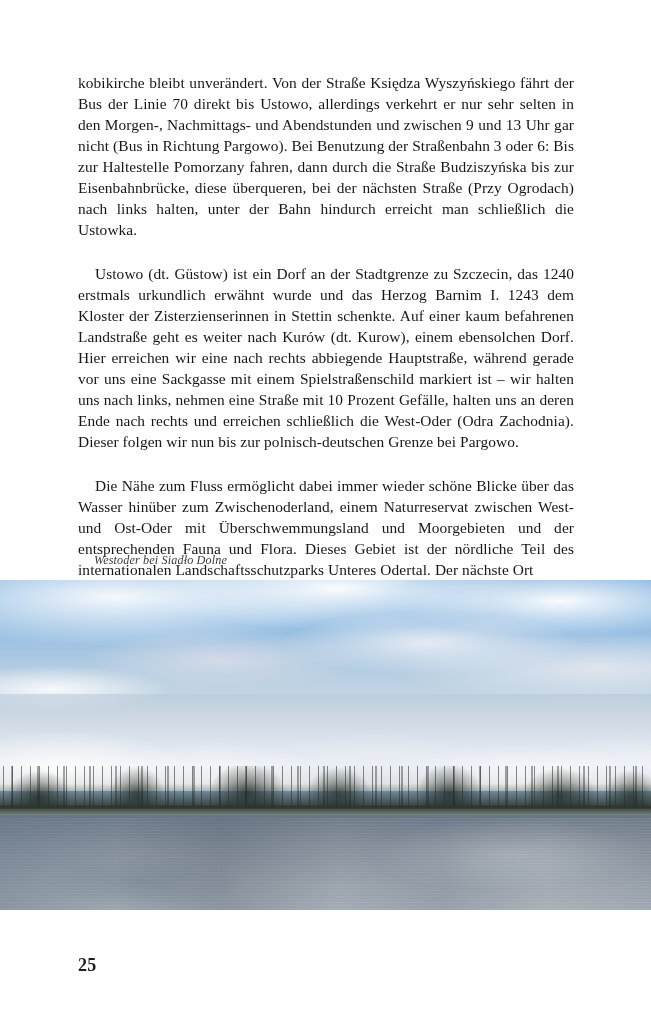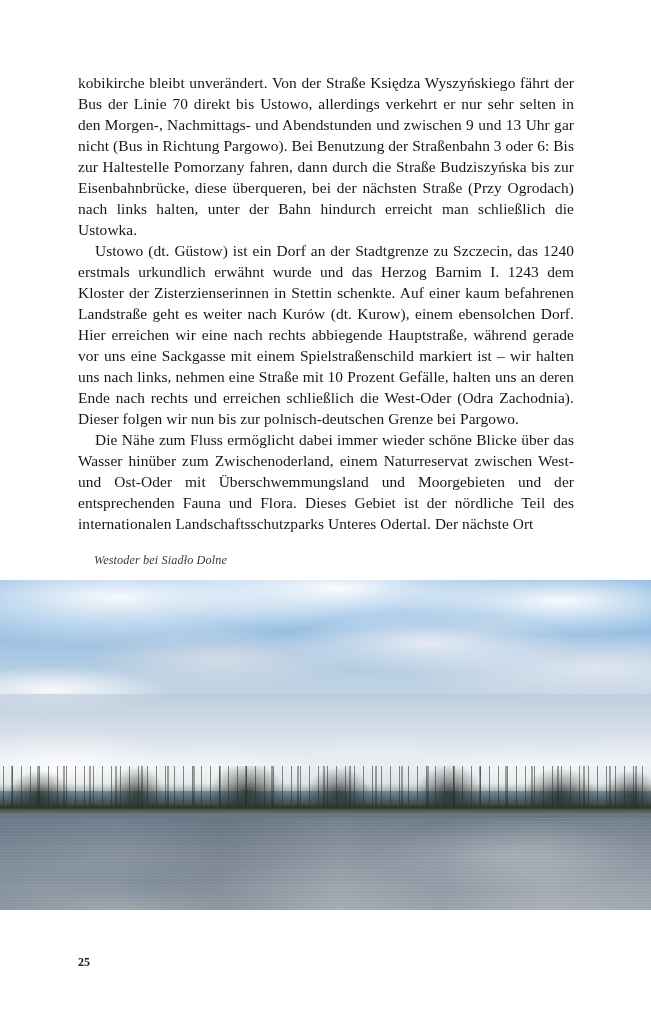--- a/index.html
+++ b/index.html
@@ -35,20 +35,21 @@
     text-align: justify;
     text-justify: inter-word;
     font-size: 15.4px;
     line-height: 21px;
     letter-spacing: 0.005em;
     color: #16161a;
     hyphens: manual;
   }
   .para + .para {
     text-indent: 17px;
+    margin-top: 23px;
   }
   .para:last-of-type { text-align: justify; }
 
   
   .caption {
     position: absolute;
     left: 78px;
     top: 553px;
     width: 496px;
     font-style: italic;
@@ -177,21 +178,21 @@
   .footer-title {
     font-family: "Liberation Sans", "DejaVu Sans", sans-serif;
     font-variant: small-caps;
     font-size: 12.6px;
     letter-spacing: 0.055em;
     color: #5fa09a;
     white-space: nowrap;
   }
   .footer-pageno {
     font-family: "Liberation Serif", "DejaVu Serif", serif;
-    font-size: 12px;
+    font-size: 18px;
     font-weight: bold;
     color: #1d1d1f;
     letter-spacing: 0.01em;
   }
 </style>
 </head>
 <body>
 
 <div class="page">
 

